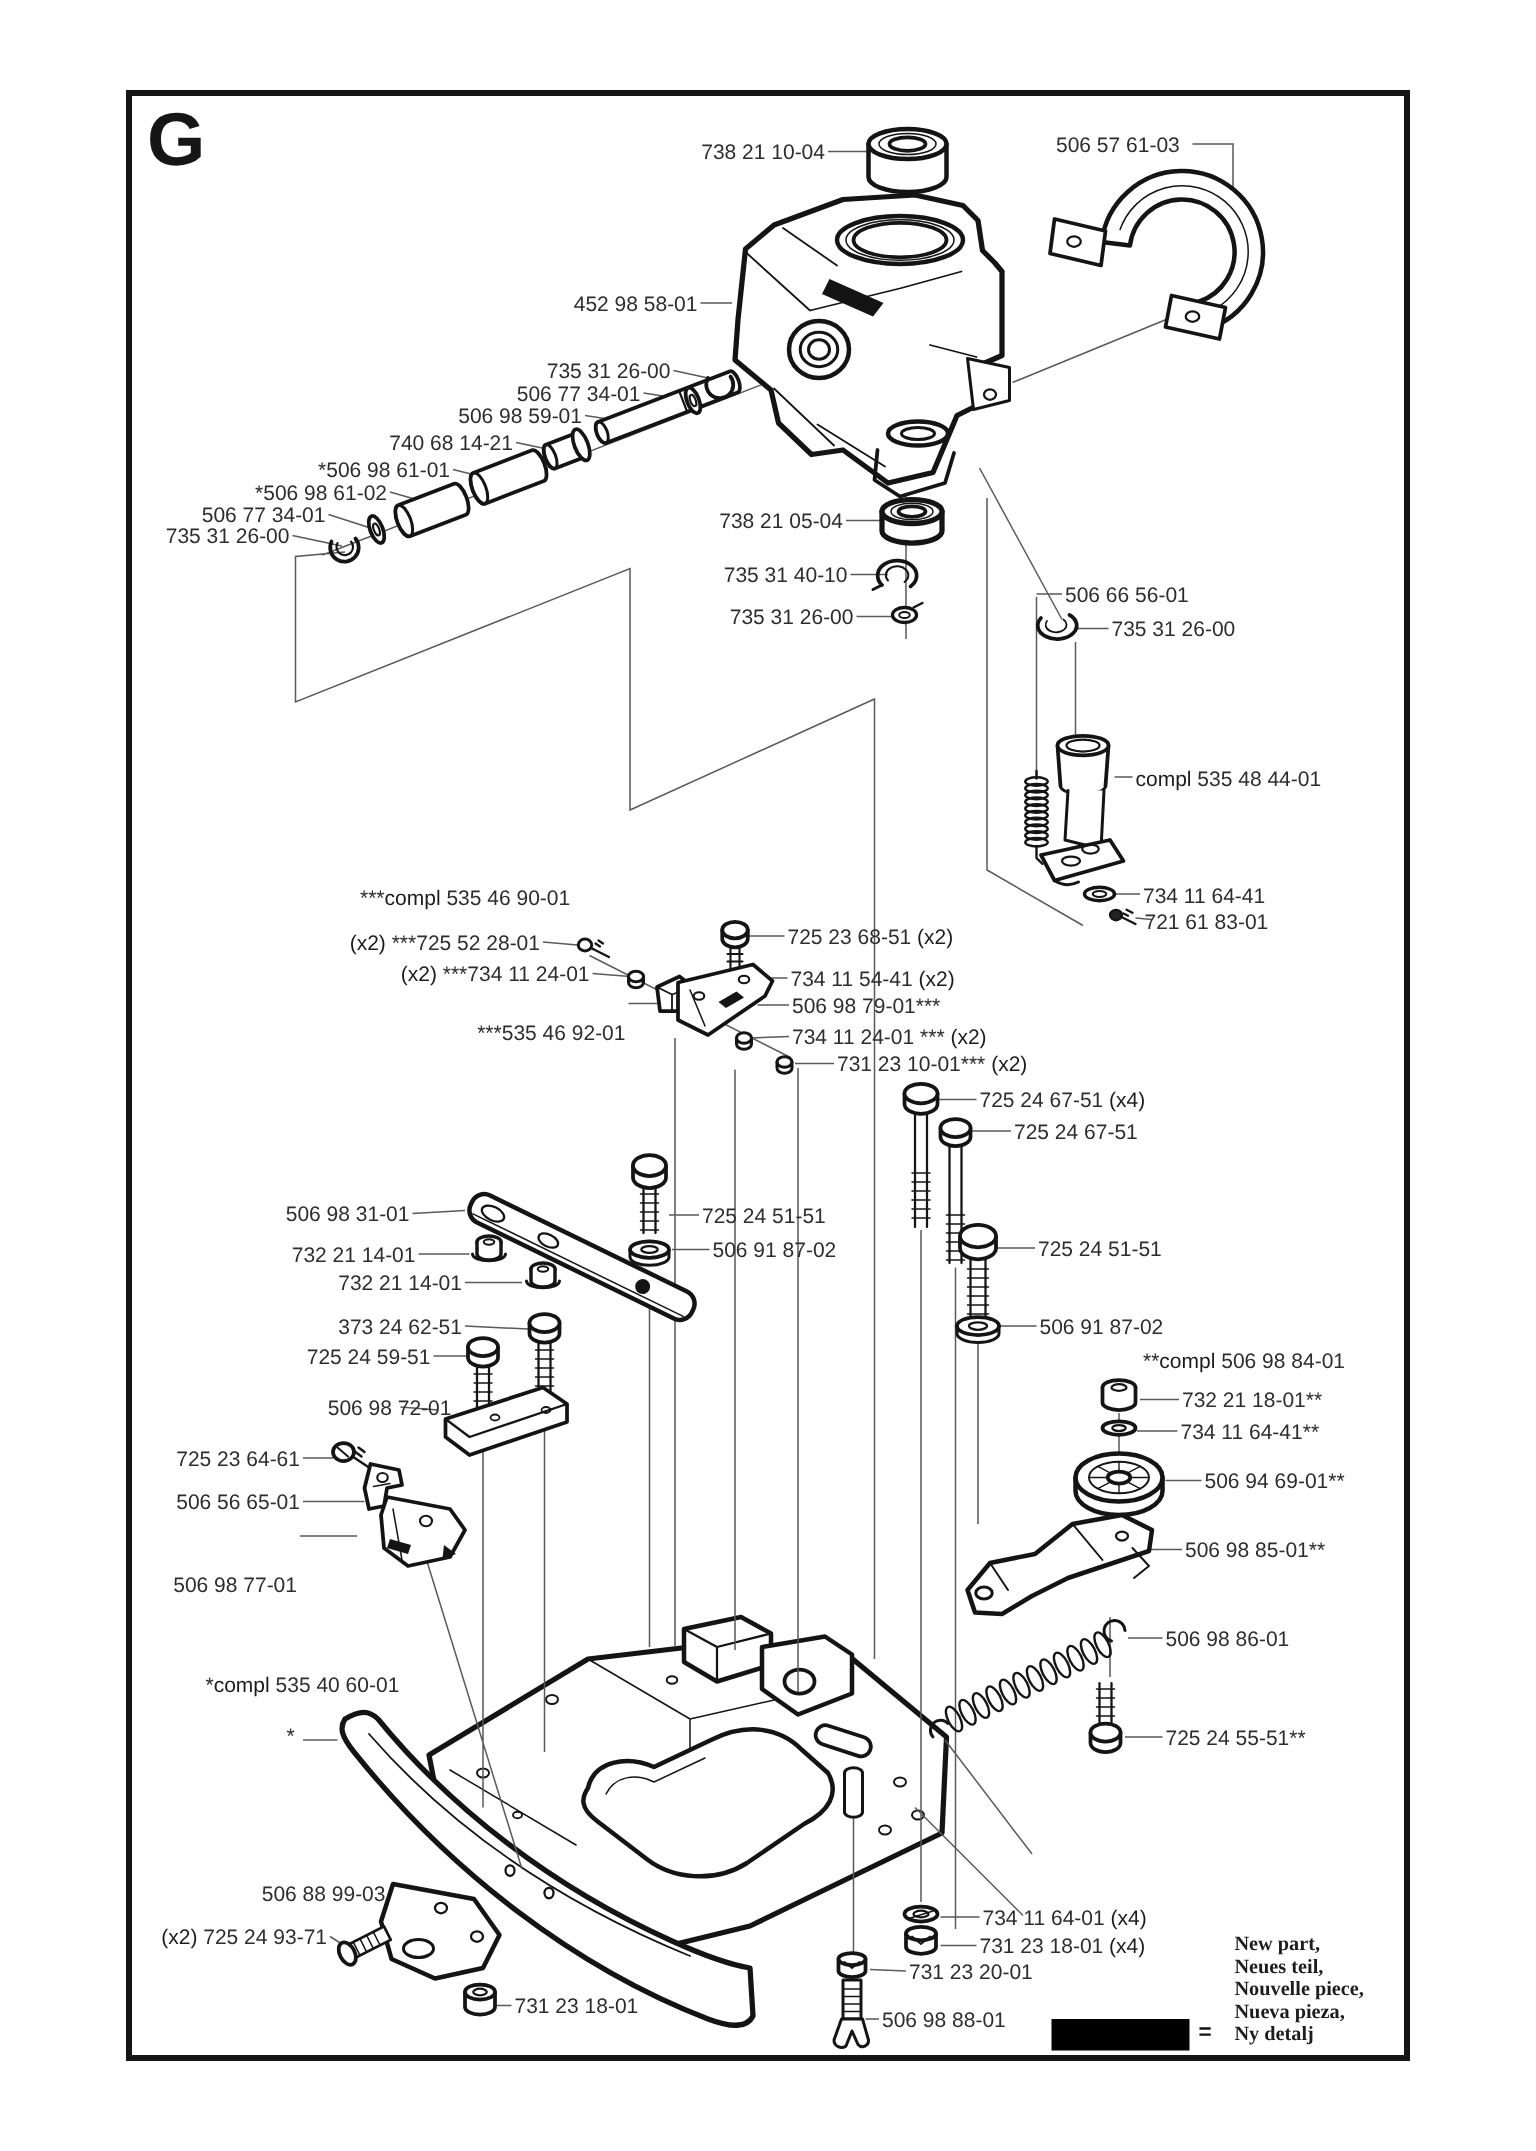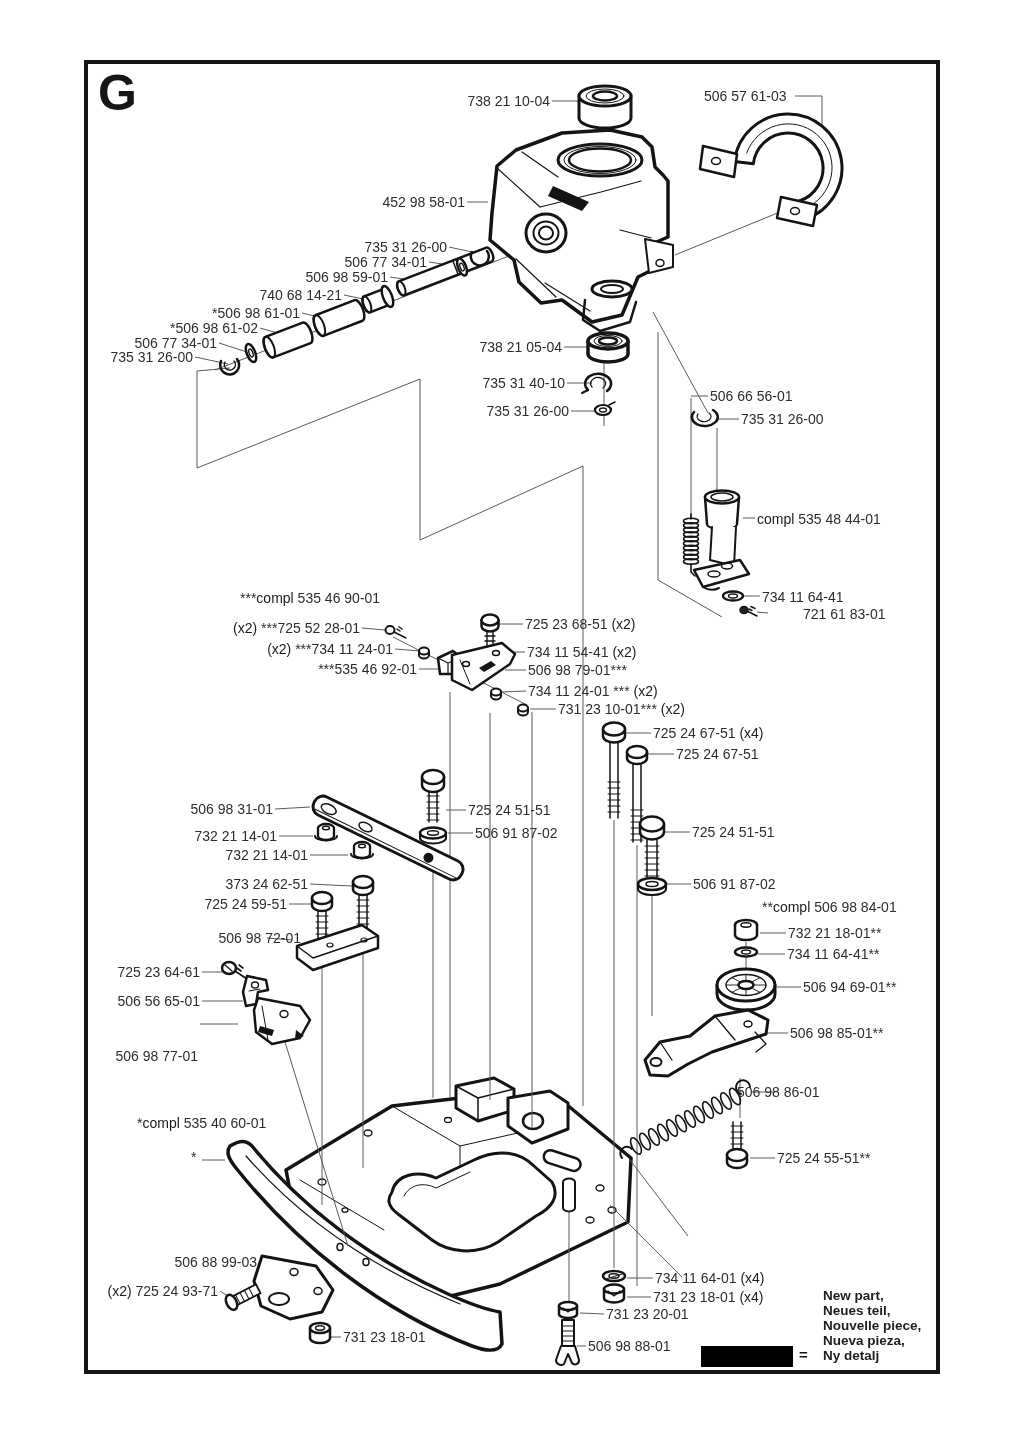--- a/index.html
+++ b/index.html
@@ -5,21 +5,21 @@
   html,body{margin:0;padding:0;background:#e8e8e8;}
   .page{position:relative;width:1024px;height:1434px;background:#ffffff;overflow:hidden;
         font-family:"Liberation Sans", sans-serif;}
   svg{position:absolute;left:0;top:0;}
   .lbl{position:absolute;white-space:nowrap;font-size:14px;line-height:16px;color:#2d2d2d;}
   .lbl.r{text-align:left;}
   .lbl b{font-weight:400;color:#1c1c1c;}
   .section-letter{position:absolute;left:98px;top:64px;font-size:50px;font-weight:700;color:#161616;}
   .legend-text{position:absolute;left:823px;top:1288px;font-size:13.5px;font-weight:700;
                line-height:15px;color:#1d1d1d;}
-  .legend-text div{height:15px;}
+  .legend-text div{height:15px;font-family:Liberation Serif, serif;}
   .swatch{position:absolute;left:701px;top:1346px;width:92px;height:21px;background:#000;}
   .equals{position:absolute;left:799px;top:1346px;font-size:15px;font-weight:700;color:#111;}
 </style>
 </head>
 <body>
 
 <div class="page">
 
 <svg width="1024" height="1434" viewBox="0 0 1024 1434">
 
@@ -409,25 +409,25 @@
 <div class="lbl r fmt" style="right:766px;top:320px">*506 98 61-02</div>
 <div class="lbl r fmt" style="right:807px;top:335px">506 77 34-01</div>
 <div class="lbl r fmt" style="right:831px;top:349px">735 31 26-00</div>
 <div class="lbl r fmt" style="right:462px;top:339px">738 21 05-04</div>
 <div class="lbl r fmt" style="right:459px;top:375px">735 31 40-10</div>
 <div class="lbl r fmt" style="right:455px;top:403px">735 31 26-00</div>
 <div class="lbl fmt" style="left:710px;top:388px">506 66 56-01</div>
 <div class="lbl fmt" style="left:741px;top:411px">735 31 26-00</div>
 <div class="lbl fmt" style="left:757px;top:511px"><b>compl</b> 535 48 44-01</div>
 <div class="lbl fmt" style="left:762px;top:589px">734 11 64-41</div>
-<div class="lbl fmt" style="left:803px;top:606px">721 61 83-01</div>
+<div class="lbl fmt" style="left:763px;top:606px">721 61 83-01</div>
 <div class="lbl fmt" style="left:240px;top:590px">***<b>compl</b> 535 46 90-01</div>
 <div class="lbl r fmt" style="right:664px;top:620px"><b>(x2)</b> ***725 52 28-01</div>
 <div class="lbl r fmt" style="right:631px;top:641px"><b>(x2)</b> ***734 11 24-01</div>
-<div class="lbl r fmt" style="right:607px;top:661px">***535 46 92-01</div>
+<div class="lbl r fmt" style="right:607px;top:680px">***535 46 92-01</div>
 <div class="lbl fmt" style="left:525px;top:616px">725 23 68-51 <b>(x2)</b></div>
 <div class="lbl fmt" style="left:527px;top:644px">734 11 54-41 <b>(x2)</b></div>
 <div class="lbl fmt" style="left:528px;top:662px">506 98 79-01***</div>
 <div class="lbl fmt" style="left:528px;top:683px">734 11 24-01 *** <b>(x2)</b></div>
 <div class="lbl fmt" style="left:558px;top:701px">731 23 10-01*** <b>(x2)</b></div>
 <div class="lbl fmt" style="left:653px;top:725px">725 24 67-51 <b>(x4)</b></div>
 <div class="lbl fmt" style="left:676px;top:746px">725 24 67-51</div>
 <div class="lbl r fmt" style="right:751px;top:801px">506 98 31-01</div>
 <div class="lbl r fmt" style="right:747px;top:828px">732 21 14-01</div>
 <div class="lbl r fmt" style="right:716px;top:847px">732 21 14-01</div>
@@ -439,21 +439,21 @@
 <div class="lbl r fmt" style="right:737px;top:896px">725 24 59-51</div>
 <div class="lbl r fmt" style="right:723px;top:930px">506 98 72-01</div>
 <div class="lbl r fmt" style="right:824px;top:964px">725 23 64-61</div>
 <div class="lbl r fmt" style="right:824px;top:993px">506 56 65-01</div>
 <div class="lbl r fmt" style="right:826px;top:1048px">506 98 77-01</div>
 <div class="lbl fmt" style="left:762px;top:899px">**<b>compl</b> 506 98 84-01</div>
 <div class="lbl fmt" style="left:788px;top:925px">732 21 18-01**</div>
 <div class="lbl fmt" style="left:787px;top:946px">734 11 64-41**</div>
 <div class="lbl fmt" style="left:803px;top:979px">506 94 69-01**</div>
 <div class="lbl fmt" style="left:790px;top:1025px">506 98 85-01**</div>
-<div class="lbl fmt" style="left:737px;top:1084px">506 98 86-01</div>
+<div class="lbl fmt" style="left:777px;top:1084px">506 98 86-01</div>
 <div class="lbl fmt" style="left:777px;top:1150px">725 24 55-51**</div>
 <div class="lbl fmt" style="left:137px;top:1115px">*<b>compl</b> 535 40 60-01</div>
 <div class="lbl fmt" style="left:191px;top:1149px">*</div>
 <div class="lbl r fmt" style="right:767px;top:1254px">506 88 99-03</div>
 <div class="lbl r fmt" style="right:806px;top:1283px"><b>(x2)</b> 725 24 93-71</div>
 <div class="lbl fmt" style="left:343px;top:1329px">731 23 18-01</div>
 <div class="lbl fmt" style="left:655px;top:1270px">734 11 64-01 <b>(x4)</b></div>
 <div class="lbl fmt" style="left:653px;top:1289px">731 23 18-01 <b>(x4)</b></div>
 <div class="lbl fmt" style="left:606px;top:1306px">731 23 20-01</div>
 <div class="lbl fmt" style="left:588px;top:1338px">506 98 88-01</div>

